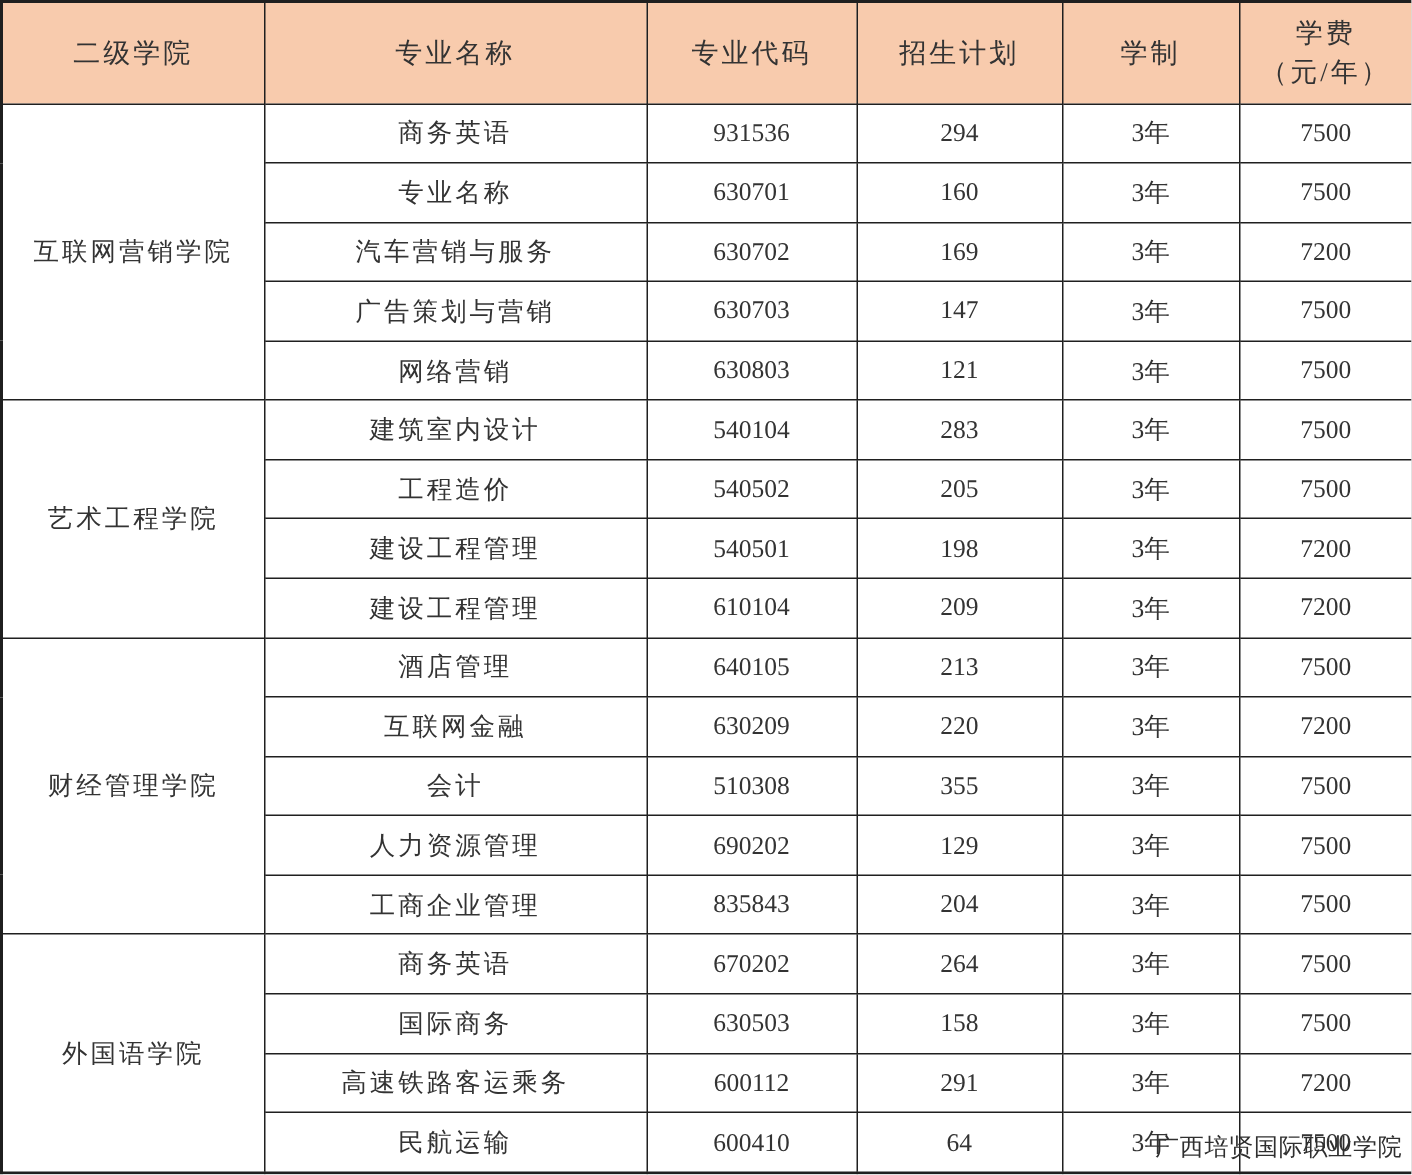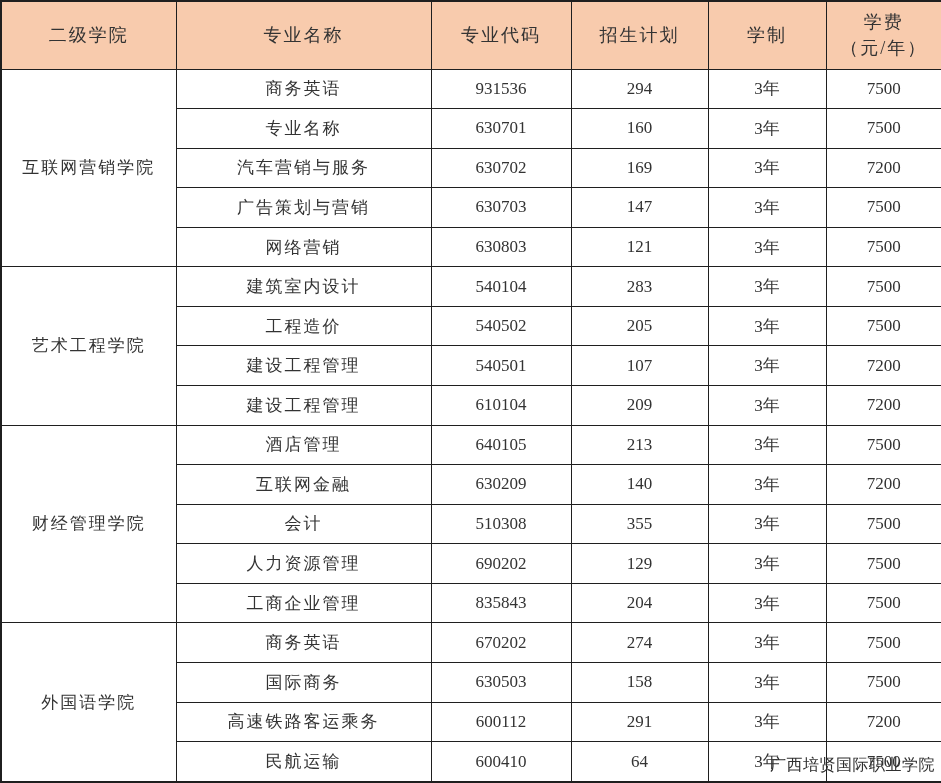--- a/index.html
+++ b/index.html
@@ -127,21 +127,21 @@
         <tr>
           <td class="major">工程造价</td>
           <td>540502</td>
           <td>205</td>
           <td>3年</td>
           <td>7500</td>
         </tr>
         <tr>
           <td class="major">建设工程管理</td>
           <td>540501</td>
-          <td>107</td>
+          <td>198</td>
           <td>3年</td>
           <td>7200</td>
         </tr>
         <tr>
           <td class="major">建设工程管理</td>
           <td>610104</td>
           <td>209</td>
           <td>3年</td>
           <td>7200</td>
         </tr>
@@ -149,21 +149,21 @@
           <td rowspan="5" class="college">财经管理学院</td>
           <td class="major">酒店管理</td>
           <td>640105</td>
           <td>213</td>
           <td>3年</td>
           <td>7500</td>
         </tr>
         <tr>
           <td class="major">互联网金融</td>
           <td>630209</td>
-          <td>140</td>
+          <td>220</td>
           <td>3年</td>
           <td>7200</td>
         </tr>
         <tr>
           <td class="major">会计</td>
           <td>510308</td>
           <td>355</td>
           <td>3年</td>
           <td>7500</td>
         </tr>
@@ -178,21 +178,21 @@
           <td class="major">工商企业管理</td>
           <td>835843</td>
           <td>204</td>
           <td>3年</td>
           <td>7500</td>
         </tr>
         <tr>
           <td rowspan="4" class="college">外国语学院</td>
           <td class="major">商务英语</td>
           <td>670202</td>
-          <td>274</td>
+          <td>264</td>
           <td>3年</td>
           <td>7500</td>
         </tr>
         <tr>
           <td class="major">国际商务</td>
           <td>630503</td>
           <td>158</td>
           <td>3年</td>
           <td>7500</td>
         </tr>

